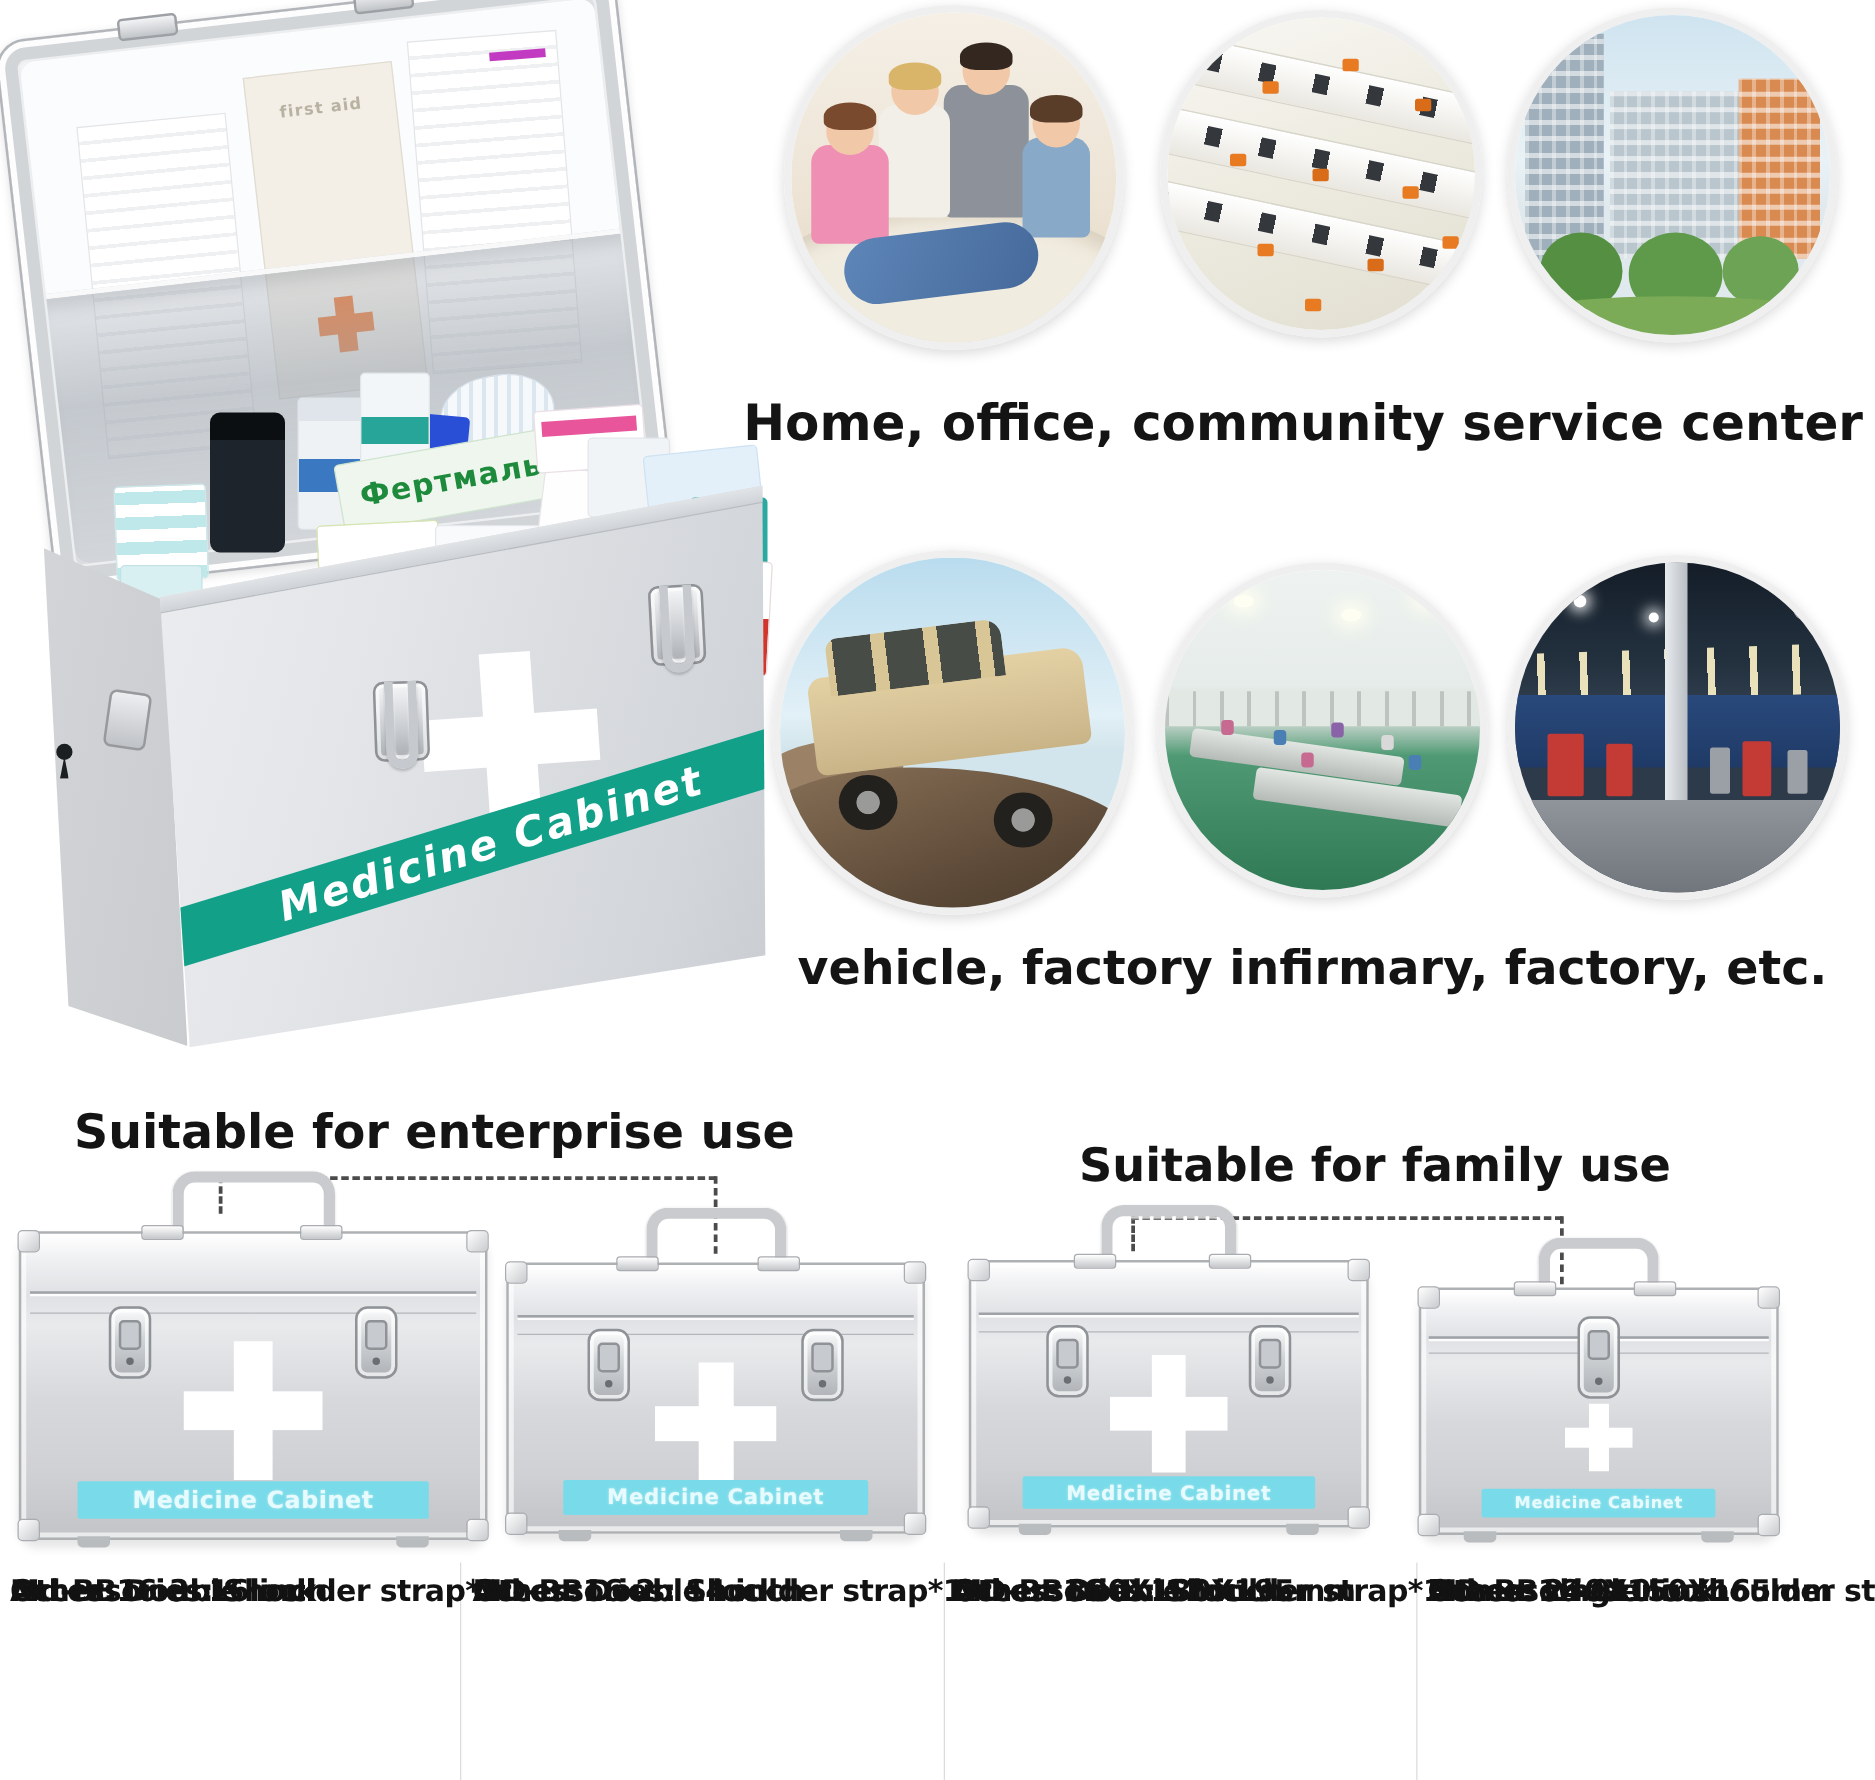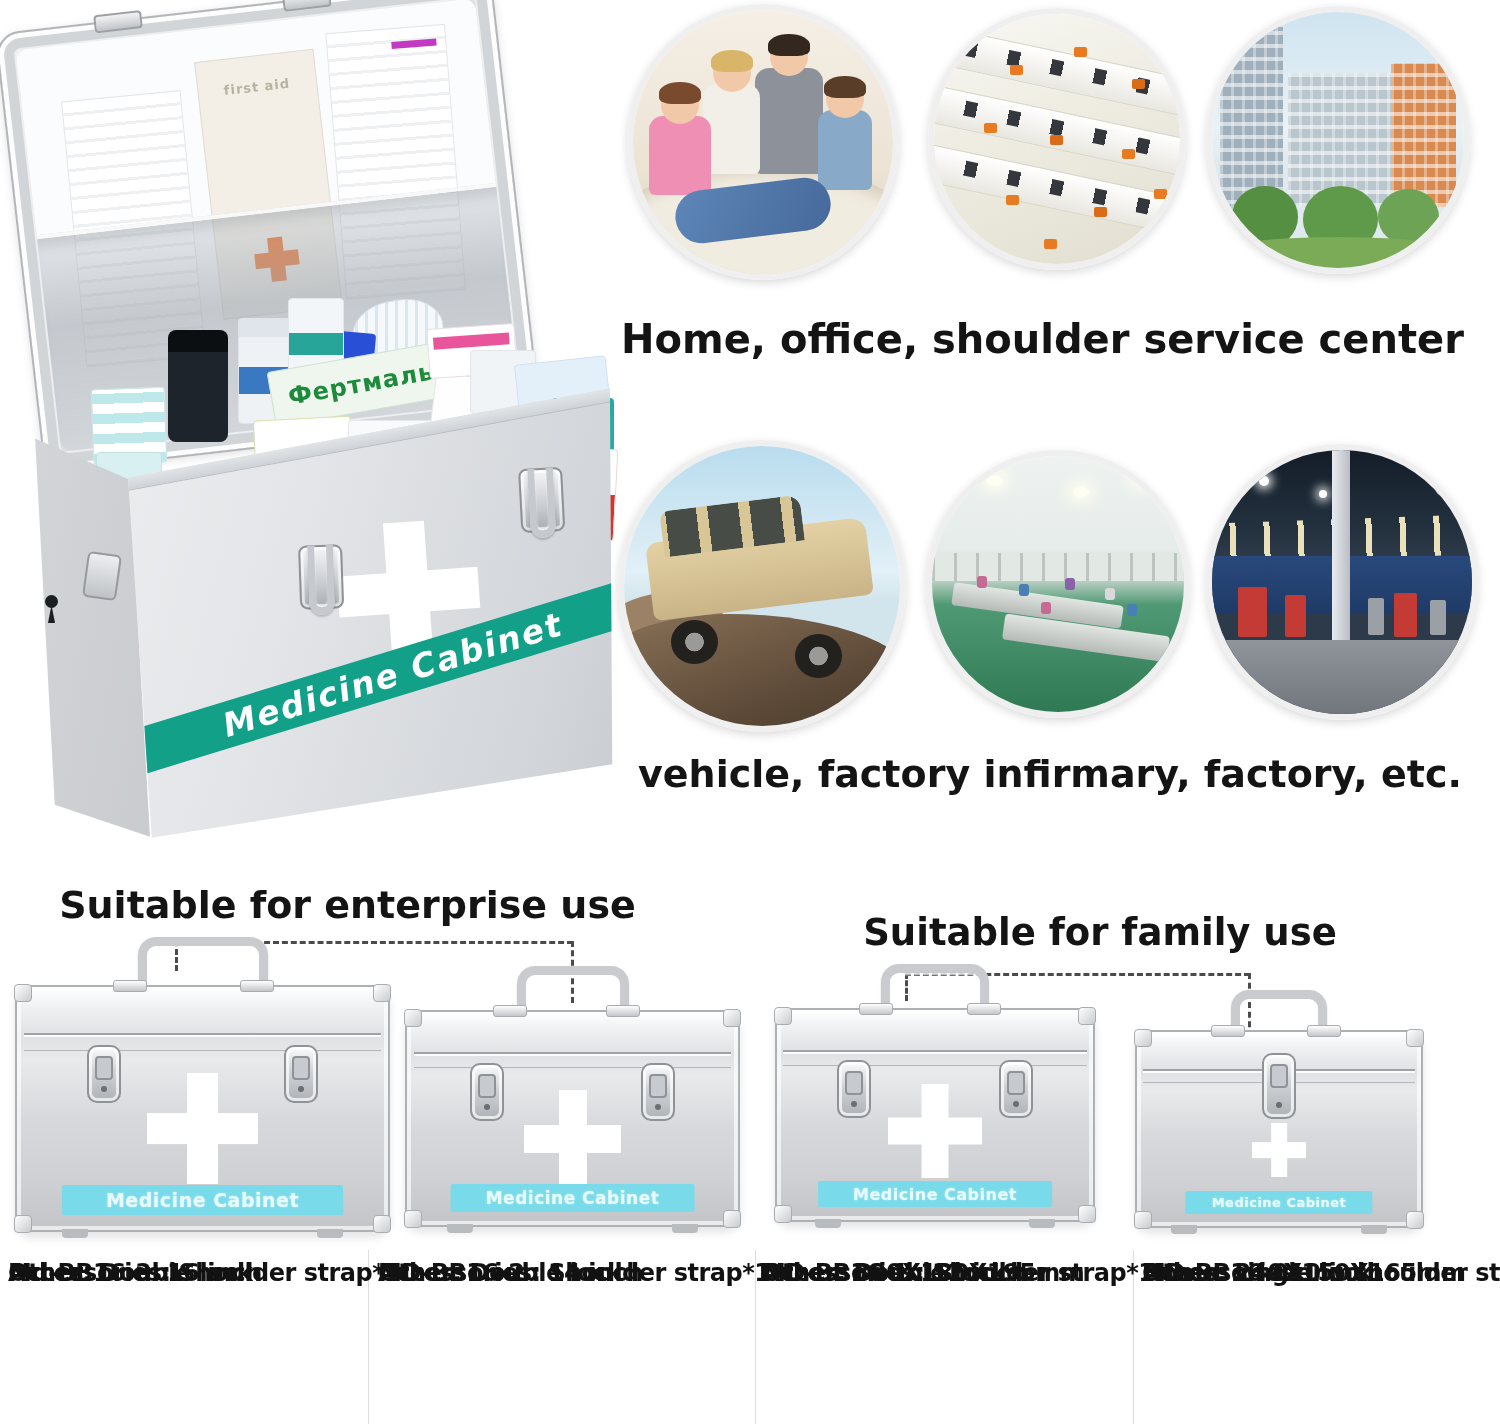--- a/index.html
+++ b/index.html
@@ -392,21 +392,21 @@
       <div class="cm-bld" id="cmb1"></div>
       <div class="cm-bld" id="cmb2"></div>
       <div class="cm-bld" id="cmb3"></div>
       <div class="cm-tree" id="cmt1"></div>
       <div class="cm-tree" id="cmt2"></div>
       <div class="cm-tree" id="cmt3"></div>
       <div class="cm-grass"></div>
     </div>
   </div>
 
-  <div class="caption" id="caption-top">Home, office, shoulder service center</div>
+  <div class="caption" id="caption-top">Home, office, community service center</div>
 
   <div class="photo" id="ph-vehicle">
     <div class="sc-veh">
       <div class="vh-rock2"></div>
       <div class="vh-rocks"></div>
       <div class="vh-body">
         <div class="vh-cab"></div>
       </div>
       <div class="vh-wheel" id="vhw1"></div>
       <div class="vh-wheel" id="vhw2"></div>

